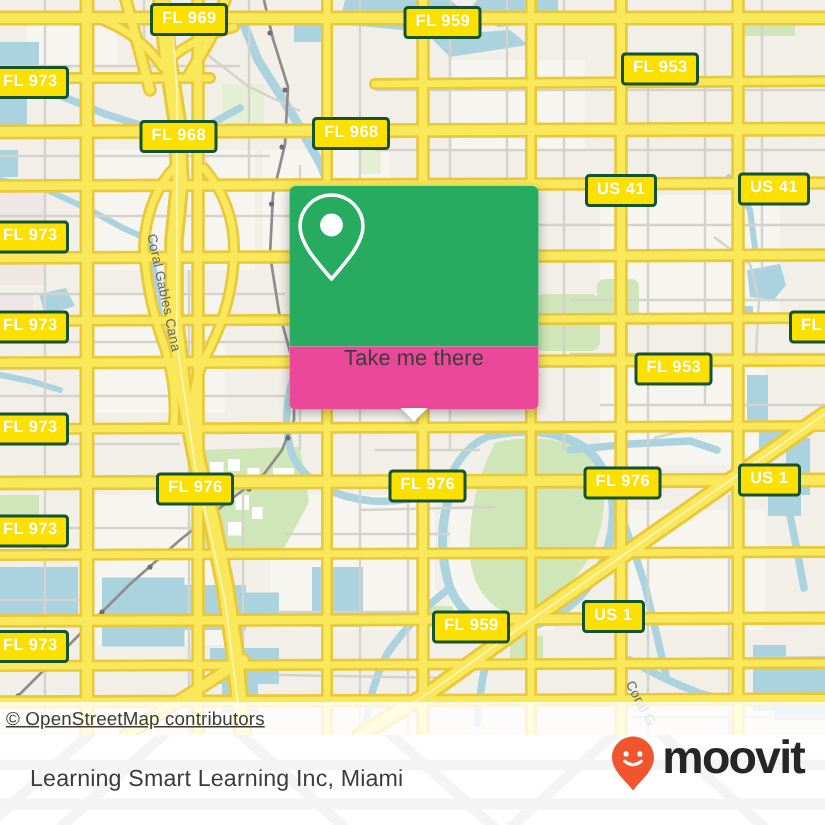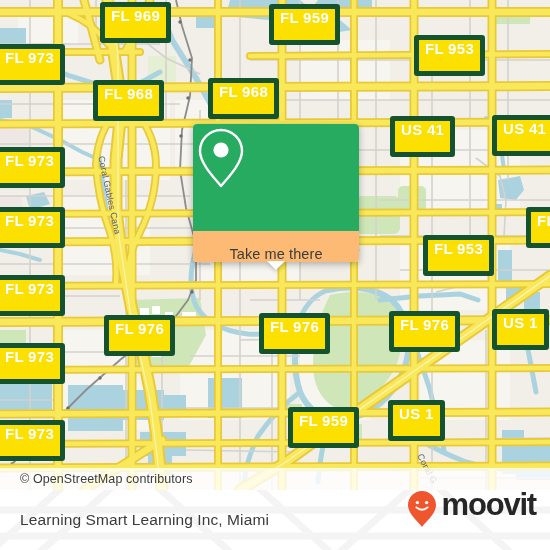--- a/index.html
+++ b/index.html
@@ -12,28 +12,28 @@
   .app{position:relative;width:550px;height:550px;overflow:hidden;background:#fff;}
 
   
   .map{position:absolute;left:0;top:0;width:550px;height:490px;overflow:hidden;background:#f2efe9;}
   .map svg{position:absolute;left:0;top:0;}
 
   
   .shield{
     position:absolute;
     background:#fbe000;
-    border:5px solid #14532d;
+    border:2px solid #14532d;
     border-radius:3px;
     color:#ffffff;
-    font-size:15px;
+    font-size:11px;
     font-weight:bold;
     line-height:15px;
     height:15px;
-    padding:1px 6px 15px 6px;
+    padding:1px 6px 2px 6px;
     white-space:nowrap;
     letter-spacing:.3px;
     box-sizing:content-box;
     text-shadow:0 0 1px rgba(0,0,0,.06);
   }
 
   
   .canal-lbl{
     position:absolute;
     color:#5b6470;
@@ -53,24 +53,24 @@
     background:#fff;
     overflow:visible;
   }
   .popup-top{
     height:107px;
     background:#27ab60;
     border-radius:4px 4px 0 0;
     display:flex;align-items:center;justify-content:center;
   }
   .popup-bottom{
-    height:31px;
-    background:#fdba74;
+    height:42px;
+    background:#ec4899;
     border-radius:0 0 4px 4px;
-    display:flex;align-items:flex-end;justify-content:center;
+    display:flex;align-items:flex-start;justify-content:center;
     position:relative;
   }
   .popup-bottom span{
     color:#3c3c3c;font-size:14.5px;letter-spacing:.1px;
   }
   .popup-tail{
     position:absolute;
     left:50%;bottom:-8px;margin-left:-9px;
     width:0;height:0;
     border-left:9px solid transparent;
@@ -79,21 +79,21 @@
     filter:drop-shadow(0 2px 2px rgba(0,0,0,.18));
   }
 
   
   .attrib{
     position:absolute;left:0;top:468px;width:550px;height:22px;
     background:rgba(255,255,255,.80);
     display:flex;align-items:center;
   }
   .attrib span{
-    color:#3b3b3b;font-size:12.5px;padding-left:20px;letter-spacing:.1px;
+    color:#3b3b3b;font-size:12.5px;padding-left:4px;letter-spacing:.1px;text-decoration:underline;
   }
 
   
   .footer{
     position:absolute;left:0;top:490px;width:550px;height:60px;
     background:#ffffff;
     overflow:hidden;
   }
   .footer-bg{position:absolute;left:0;top:0;}
   .footer-title{

